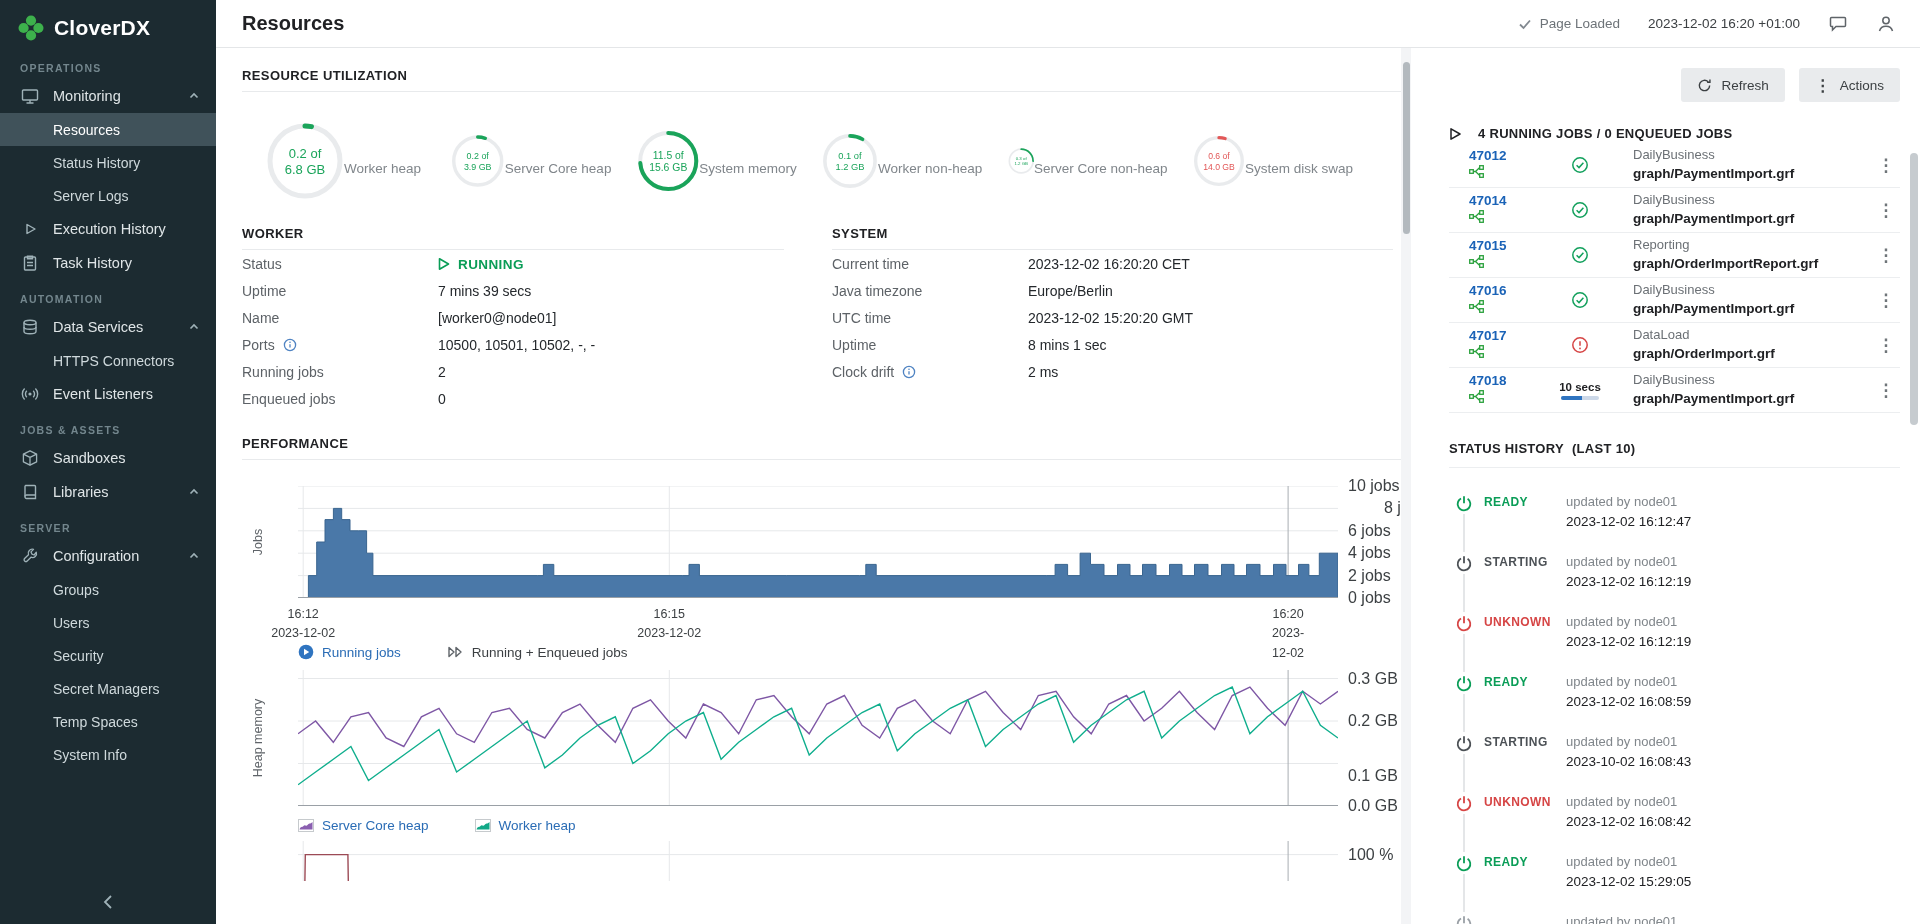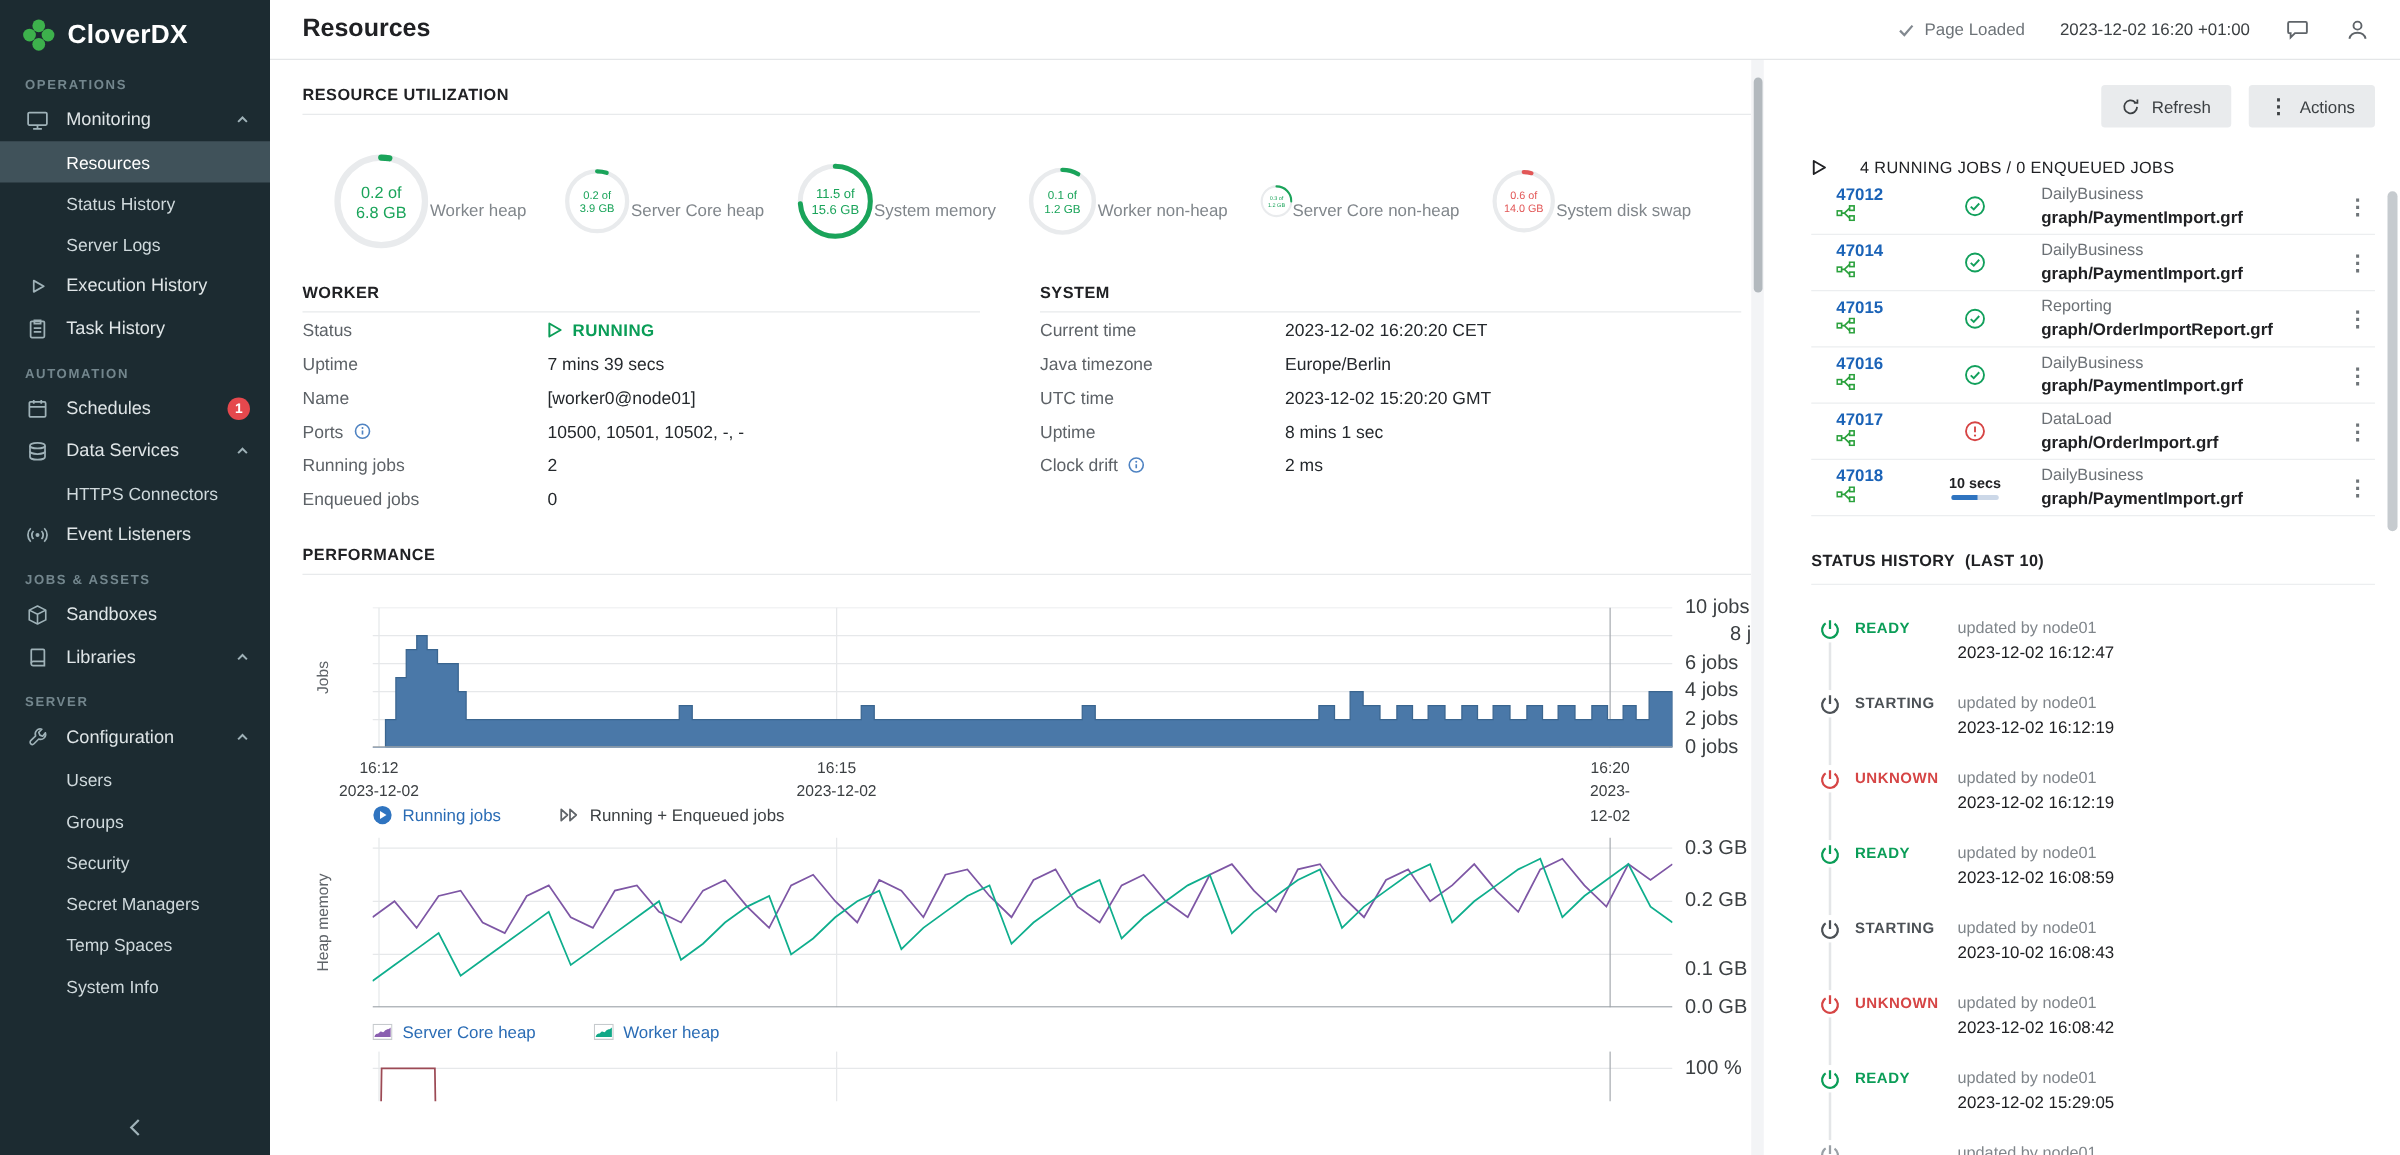--- a/index.html
+++ b/index.html
@@ -63,21 +63,21 @@
 .xtick{position:absolute;transform:translateX(-50%);text-align:center;font-size:12.5px;color:#3c4043;line-height:1.55;top:5px}
 .legend{display:flex;gap:46px;margin:6px 0 0 56px;align-items:center}
 .legend-item{display:flex;align-items:center;gap:8px;font-size:13.5px;cursor:pointer}
 .legend-item.link span{color:#2a6cb5}
 .legend-item.plain span{color:#3c4043}
 .chart-clip{overflow:hidden;position:relative;height:40px;margin-top:8px}
 
 .rp-buttons{display:flex;justify-content:flex-end;gap:14px;padding-top:20px}
 .btn{display:flex;align-items:center;gap:9px;background:#e9ebed;border:none;border-radius:3px;height:34px;padding:0 16px;font-size:13.5px;color:#3c4043;cursor:pointer;font-family:inherit}
 .kebab-ic{font-size:16px;color:#3c4043;font-weight:bold}
-.jobs-header{display:flex;align-items:center;gap:26px;margin-top:24px;font-size:13px;font-weight:normal;letter-spacing:.3px}
+.jobs-header{display:flex;align-items:center;gap:16px;margin-top:24px;font-size:13px;font-weight:bold;letter-spacing:.3px}
 .jobs-list{margin-top:2px}
 .job-row{display:flex;align-items:center;height:45px;border-bottom:1px solid #eceef0;padding-left:20px}
 .job-id-cell{width:82px;display:flex;flex-direction:column;justify-content:center;gap:1px}
 .job-id{color:#1b63b7;font-weight:bold;font-size:13.5px;cursor:pointer;text-decoration:none}
 .job-status-cell{width:58px;display:flex;justify-content:center;align-items:center}
 .job-text{flex:1;margin-left:24px;line-height:1.4;min-width:0}
 .job-project{color:#6b7075;font-size:13px}
 .job-graph{color:#202124;font-size:13.5px;font-weight:bold}
 .job-kebab{width:28px;text-align:center;color:#6f7579;font-size:17px;cursor:pointer;font-weight:bold}
 .job-progress{display:flex;flex-direction:column;align-items:center;gap:3px}
@@ -159,30 +159,20 @@
           </svg>
         </span>
       <span>Task History</span>
     </div>
 
     <div class="section-label">AUTOMATION</div>
 
     <div class="nav-item">
       <span class="nicon">
         <svg width="18" height="18" viewBox="0 0 18 18" fill="none" stroke="currentColor" stroke-width="1.4">
-            <rect x="2.5" y="3.5" width="13" height="12" rx="1"></rect>
-            <path d="M2.5 7.5h13M6 2v3M12 2v3"></path>
-          </svg>
-        </span>
-      <span>Schedules</span>
-      <span class="badge">1</span>
-    </div>
-    <div class="nav-item">
-      <span class="nicon">
-        <svg width="18" height="18" viewBox="0 0 18 18" fill="none" stroke="currentColor" stroke-width="1.4">
             <ellipse cx="9" cy="4.5" rx="6" ry="2.2"></ellipse>
             <path d="M3 4.5v9c0 1.2 2.7 2.2 6 2.2s6-1 6-2.2v-9"></path>
             <path d="M3 9c0 1.2 2.7 2.2 6 2.2s6-1 6-2.2"></path>
           </svg>
         </span>
       <span>Data Services</span>
       <span class="chev">
           <svg width="12" height="12" viewBox="0 0 12 12" fill="none" stroke="currentColor" stroke-width="1.6">
             <path d="M2.5 7.5 6 4l3.5 3.5"></path>
           </svg>
@@ -236,24 +226,24 @@
           </svg>
         </span>
       <span>Configuration</span>
       <span class="chev">
           <svg width="12" height="12" viewBox="0 0 12 12" fill="none" stroke="currentColor" stroke-width="1.6">
             <path d="M2.5 7.5 6 4l3.5 3.5"></path>
           </svg>
         </span>
     </div>
     <div class="nav-sub">
+        <span>Groups</span>
+      </div>
+    <div class="nav-sub">
         <span>Users</span>
-      </div>
-    <div class="nav-sub">
-        <span>Groups</span>
       </div>
     <div class="nav-sub">
         <span>Security</span>
       </div>
     <div class="nav-sub">
         <span>Secret Managers</span>
       </div>
     <div class="nav-sub">
         <span>Temp Spaces</span>
       </div>

